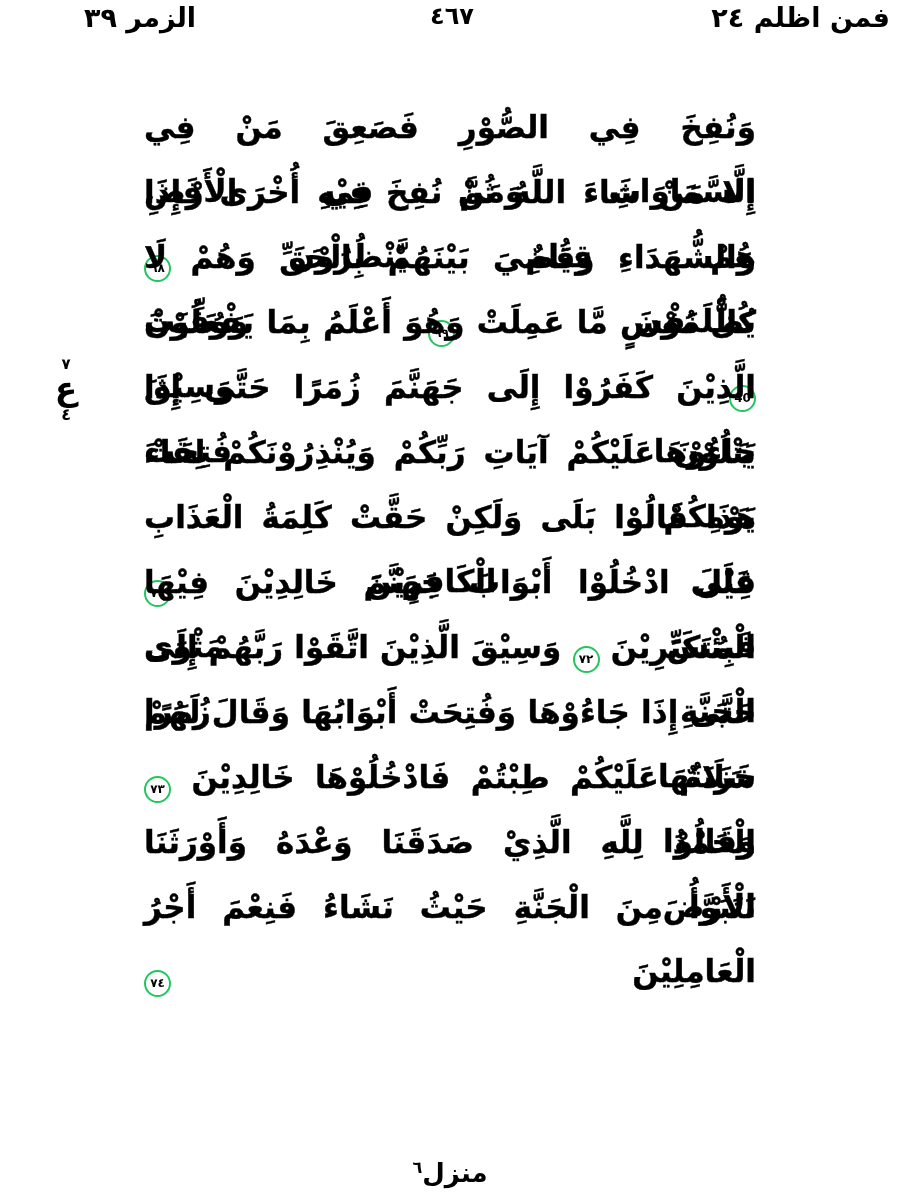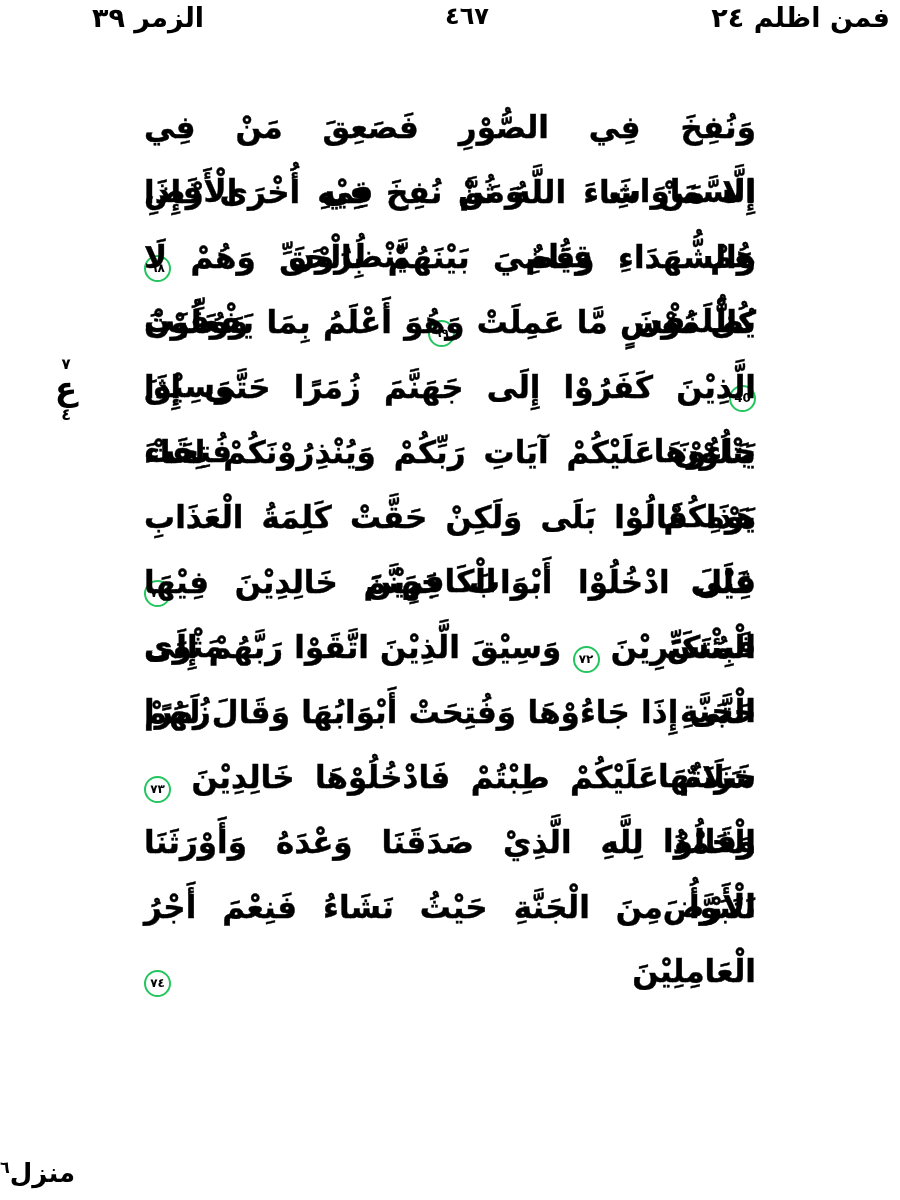--- a/index.html
+++ b/index.html
@@ -15,25 +15,25 @@
   
   .hdr {
     position: absolute;
     top: 2px;
     font-size: 27px;
     font-weight: bold;
     direction: rtl;
     white-space: nowrap;
   }
   .hdr-juz   { right: 10px; }
-  .hdr-surah { left: 84px; margin-left: 8px; }
+  .hdr-surah { left: 84px; }
   .hdr-page  {
     left: 50%;
     transform: translateX(-50%);
-    margin-left: 17px;
+    margin-left: 2px;
     font-size: 24px;
   }
   
   .text-block {
     position: absolute;
     top: 95px;
     left: 144px;
     width: 612px;
     direction: rtl;
   }
@@ -75,21 +75,21 @@
   }
   .ruku-top    { font-size: 15px; line-height: 16px; }
   .ruku-ain    { font-size: 33px; line-height: 34px; }
   .ruku-bottom { font-size: 16px; line-height: 17px; }
   
   .footer {
     position: absolute;
     bottom: 12px;
     left: 0;
     right: 0;
-    text-align: left;
+    text-align: center;
     font-size: 26px;
     font-weight: bold;
     direction: rtl;
   }
   .manzil-num {
     font-size: 16px;
     vertical-align: 9px;
   }
 </style>
 </head>

